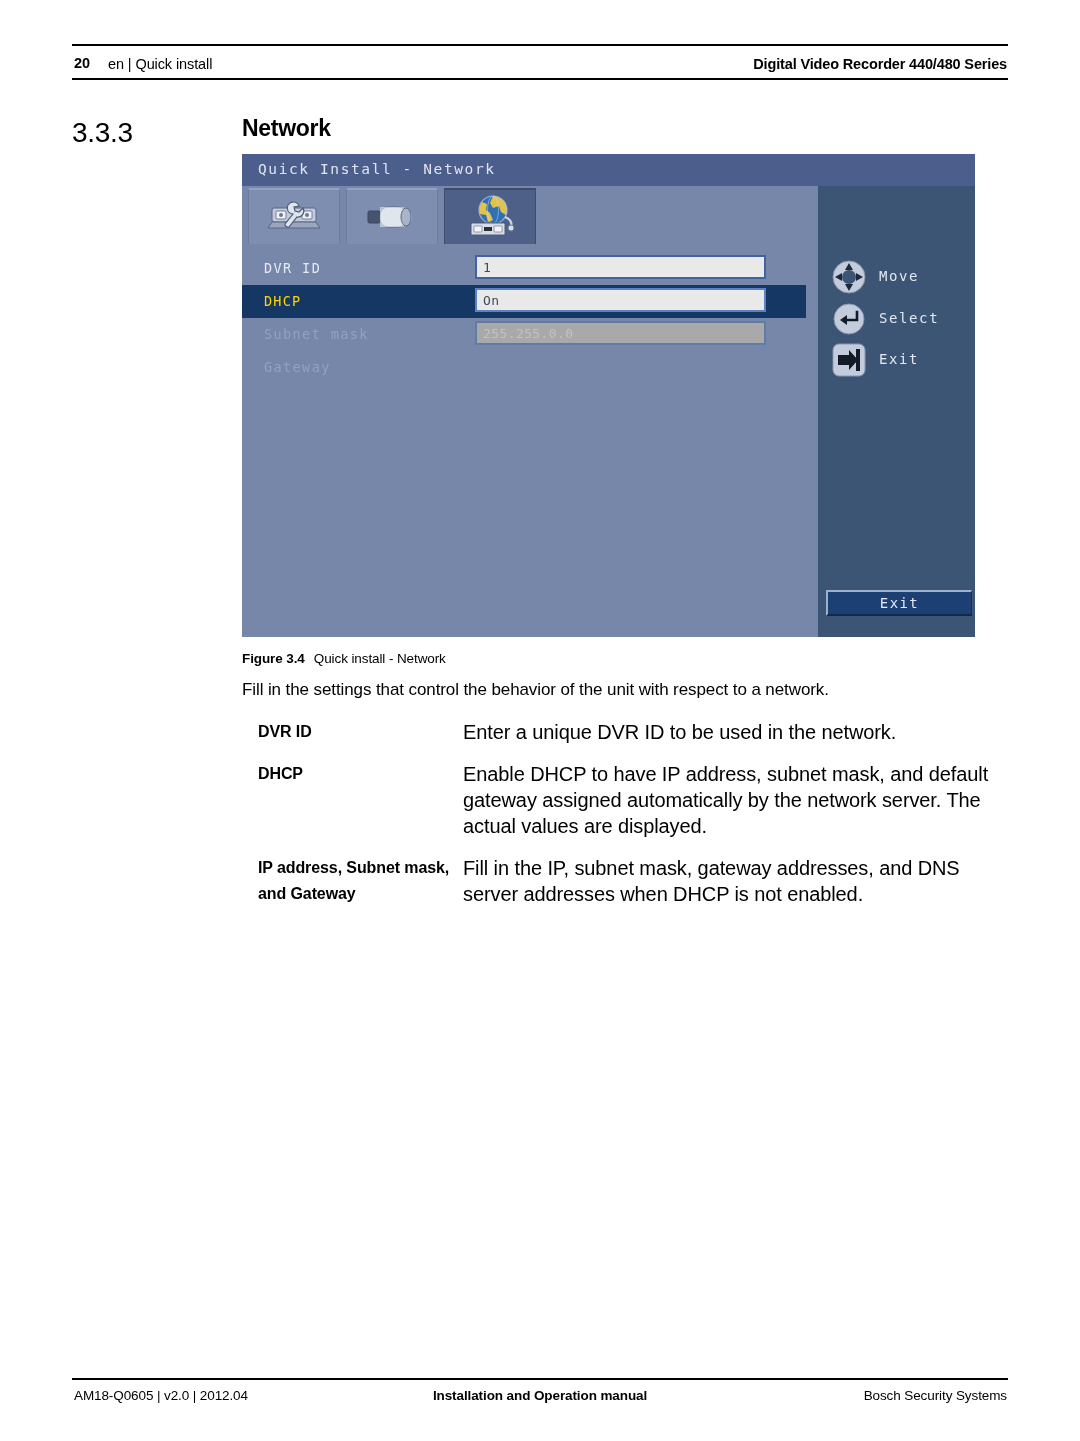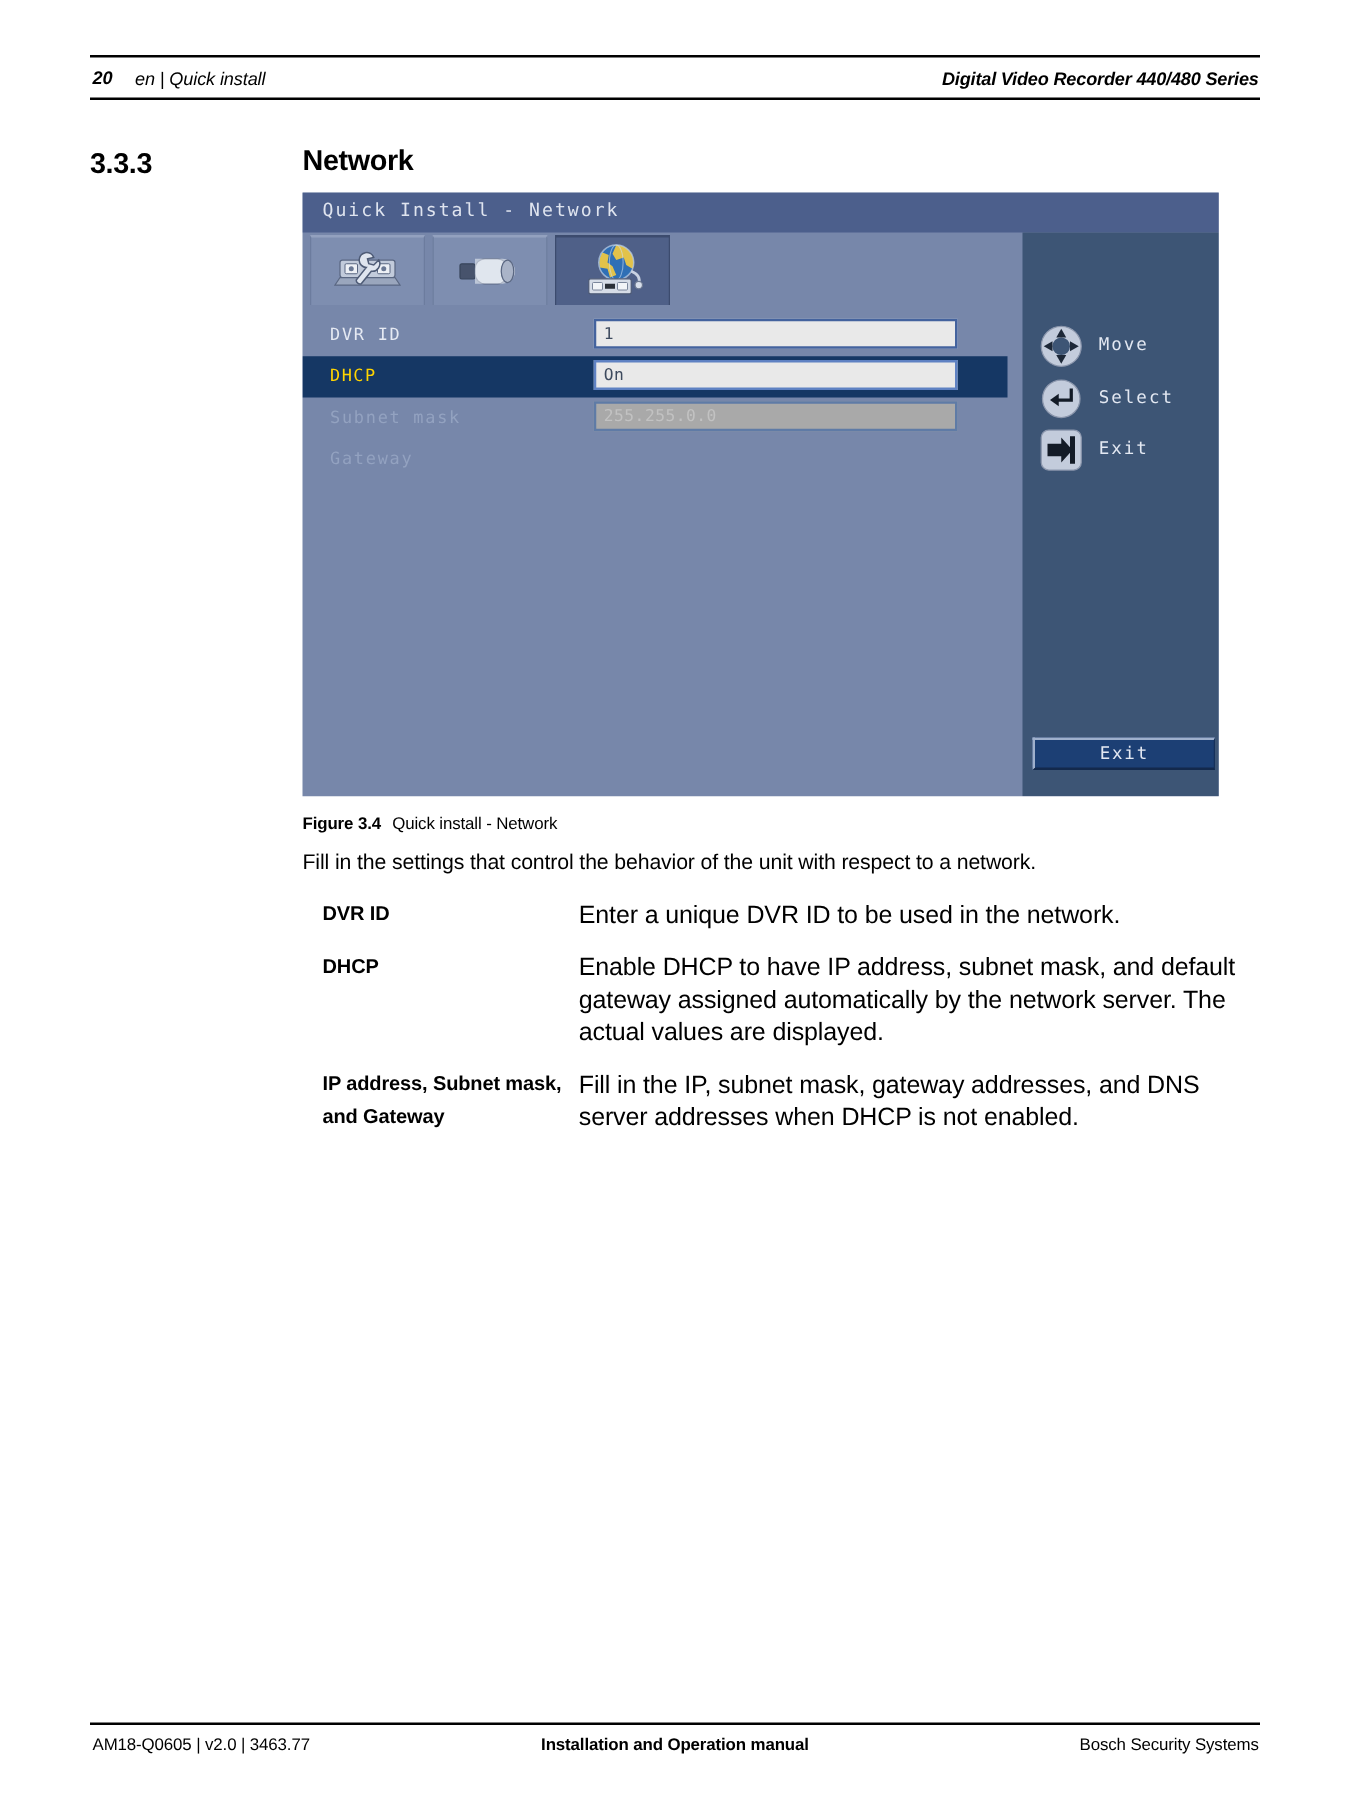--- a/index.html
+++ b/index.html
@@ -19,21 +19,20 @@
   
   .page-header {
     position: absolute;
     left: 72px;
     top: 44px;
     width: 936px;
     border-top: 2px solid #000;
     border-bottom: 2px solid #000;
     height: 36px;
     box-sizing: border-box;
-    font-style: italic;
   }
   .page-header-inner {
     position: relative;
     height: 100%;
   }
   .hdr-page-num {
     position: absolute;
     left: 2px;
     top: 9px;
     font-size: 14.5px;
@@ -54,22 +53,22 @@
     font-size: 14.5px;
     font-weight: bold;
     letter-spacing: -0.15px;
   }
 
   
   .section-number {
     position: absolute;
     left: 72px;
     top: 117px;
-    font-size: 23px;
-    font-weight: bold;
+    font-size: 28px;
+    font-weight: normal;
     letter-spacing: -0.3px;
   }
   .section-title {
     position: absolute;
     left: 242px;
     top: 115px;
     font-size: 23px;
     font-weight: bold;
     letter-spacing: -0.3px;
   }
@@ -486,16 +485,16 @@
     <div class="def-term">DHCP</div>
     <div class="def-desc">Enable DHCP to have IP address, subnet mask, and default gateway assigned automatically by the network server. The actual values are displayed.</div>
   </div>
   <div class="def-row">
     <div class="def-term">IP address, Subnet mask, and Gateway</div>
     <div class="def-desc">Fill in the IP, subnet mask, gateway addresses, and DNS server addresses when DHCP is not enabled.</div>
   </div>
 </div>
 
 <div class="page-footer">
-  <span class="ftr-left">AM18-Q0605 | v2.0 | 3463.77</span>
+  <span class="ftr-left">AM18-Q0605 | v2.0 | 2012.04</span>
   <span class="ftr-center">Installation and Operation manual</span>
   <span class="ftr-right">Bosch Security Systems</span>
 </div>
 
 </body></html>

